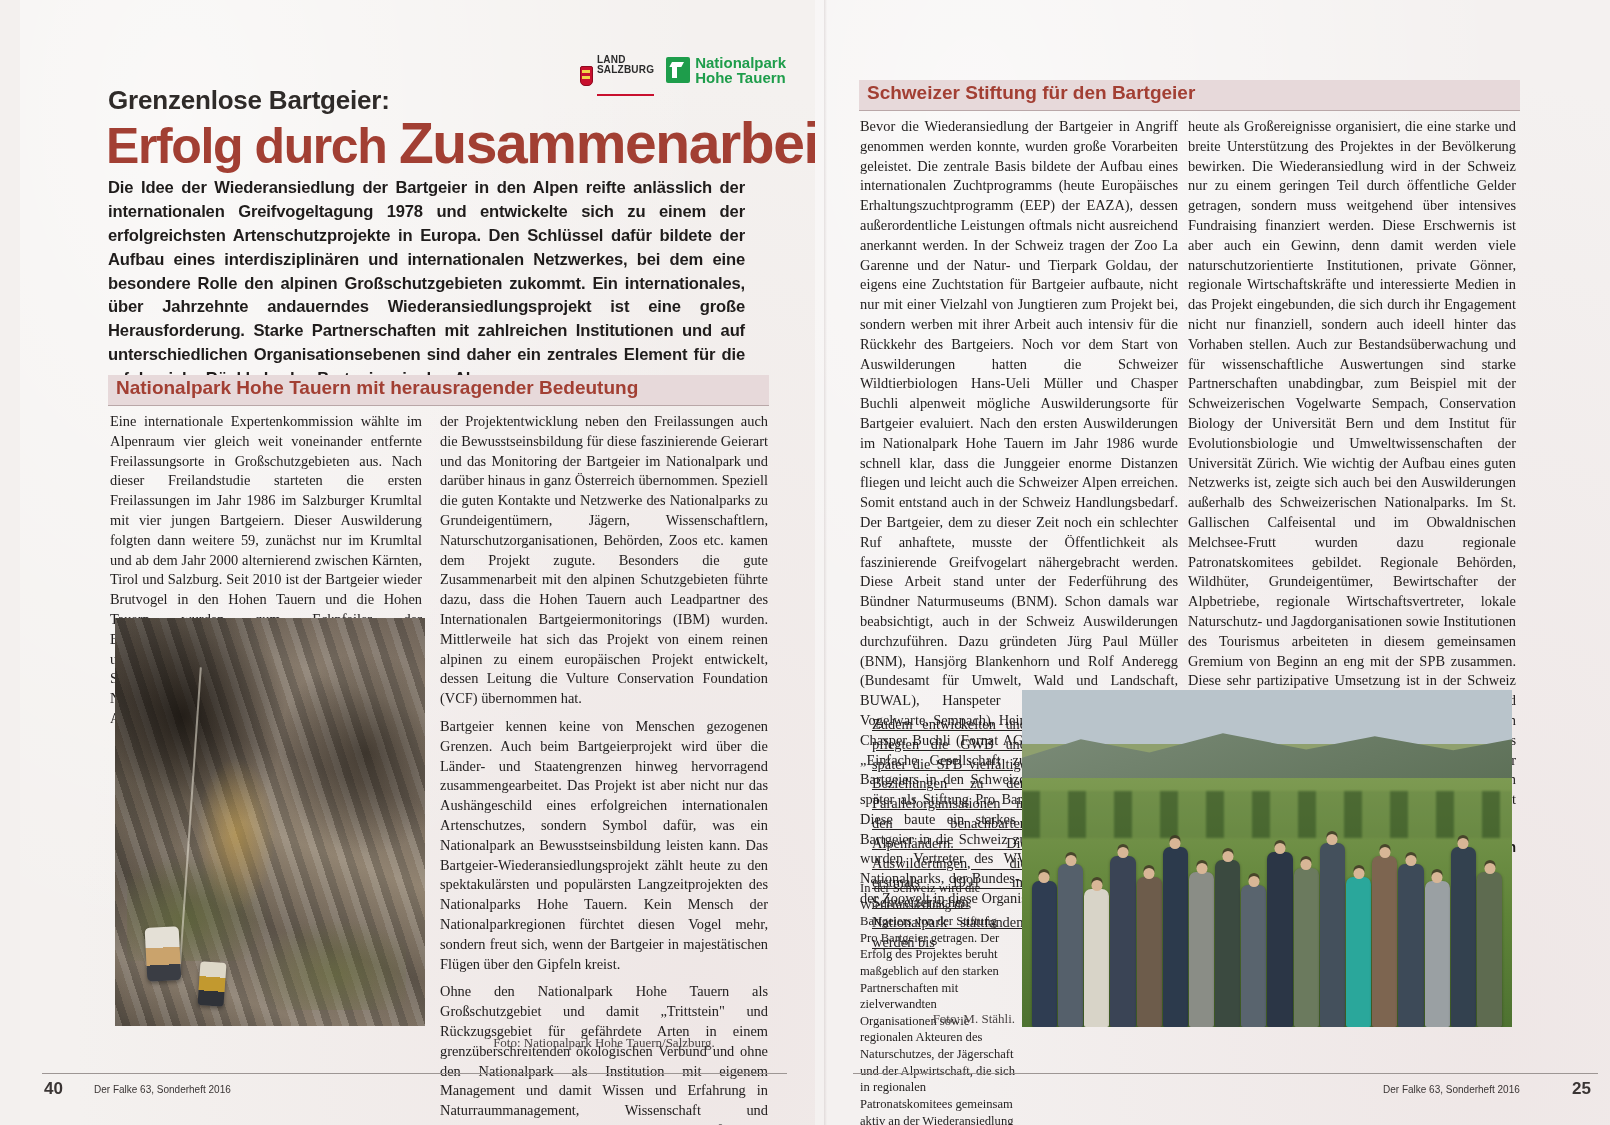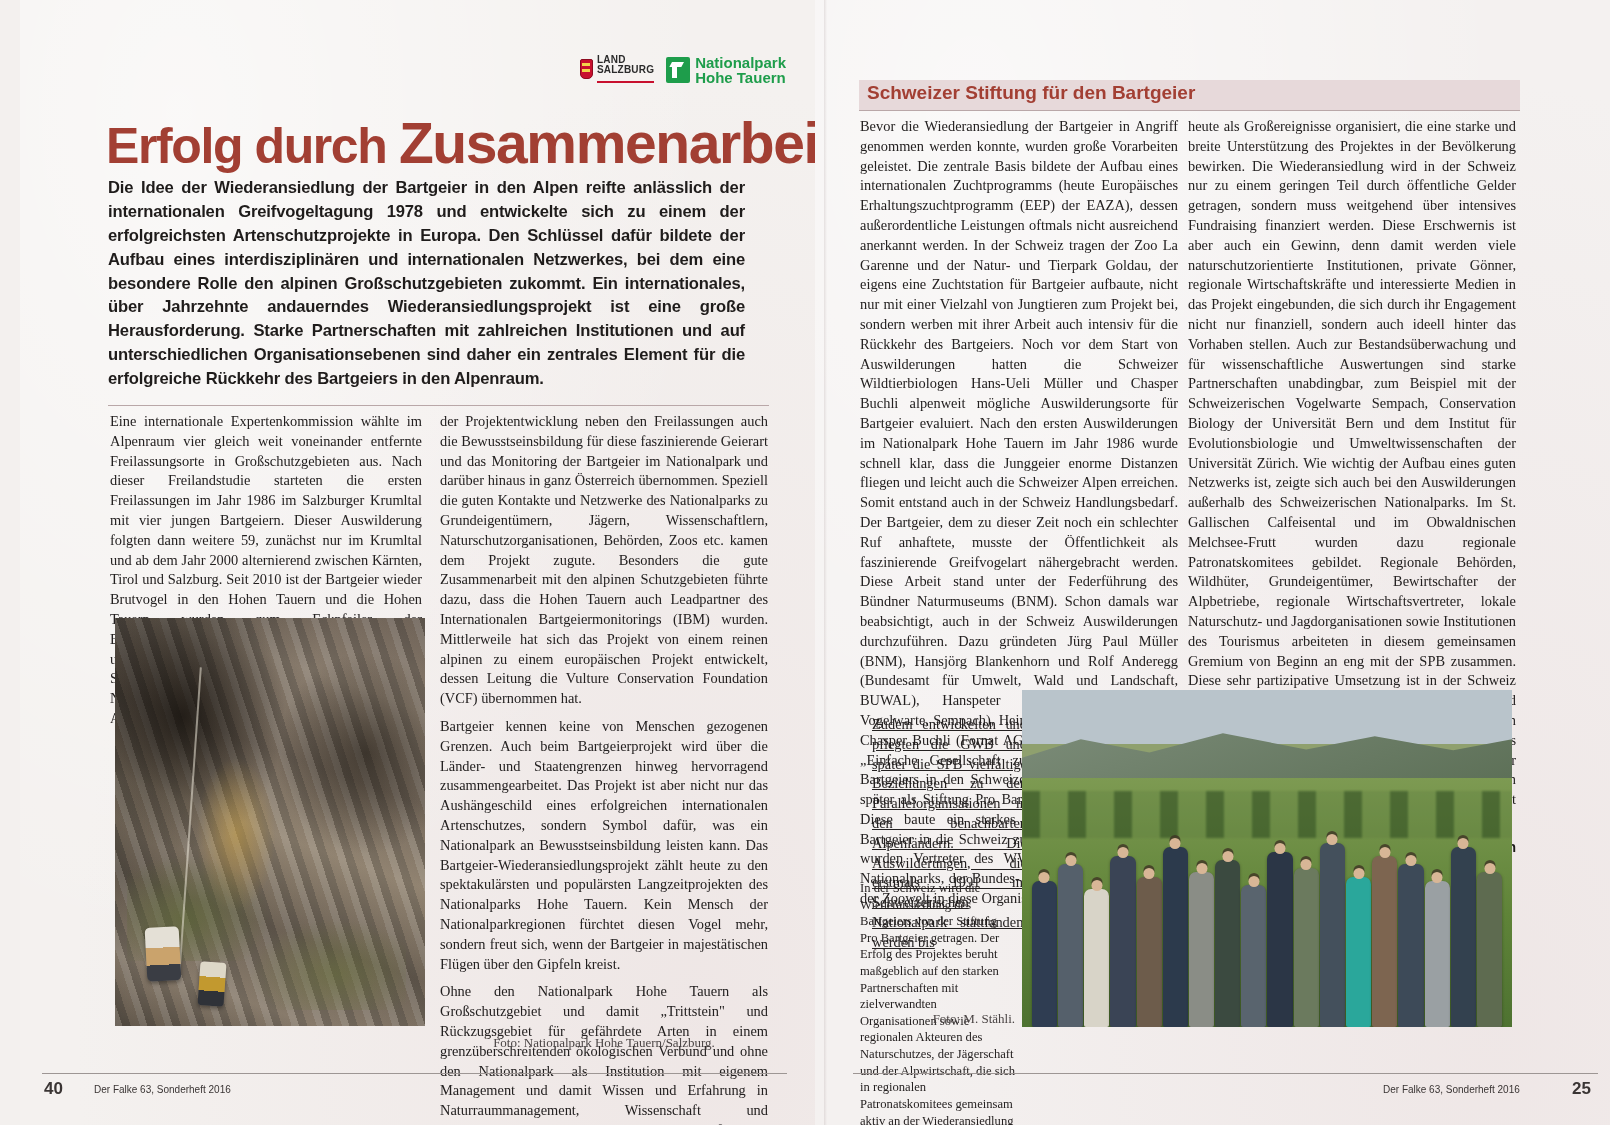--- a/index.html
+++ b/index.html
@@ -28,21 +28,21 @@
   
   .logos{position:absolute;left:560px;top:55px;display:flex;align-items:flex-start;gap:12px;}
   .logo-salzburg{display:flex;align-items:center;gap:4px;}
   .shield{width:11px;height:18px;background:#c8102e;
     border-radius:2px 2px 5px 5px;position:relative;border:1px solid #8d0b20;}
   .shield:after{content:"";position:absolute;left:1px;top:3px;width:8px;height:3px;background:#f2d54a;}
   .shield:before{content:"";position:absolute;left:1px;top:9px;width:8px;height:3px;background:#f2d54a;}
   .salz-txt{line-height:1.0;font-family:"Liberation Sans",sans-serif;}
   .salz-txt .l1{font-size:10px;font-weight:700;color:#2b2b2b;letter-spacing:.2px;}
   .salz-txt .l2{font-size:10px;font-weight:700;color:#2b2b2b;letter-spacing:.2px;
-    border-bottom:2px solid #c8102e;padding-bottom:6px;}
+    border-bottom:2px solid #c8102e;padding-bottom:19px;}
   .logo-np{display:flex;align-items:center;gap:5px;}
   .np-mark{width:24px;height:26px;background:#1e9d4b;border-radius:2px;position:relative;}
   .np-mark:after{content:"";position:absolute;left:6px;top:5px;width:5px;height:16px;background:#fff;}
   .np-mark:before{content:"";position:absolute;left:6px;top:5px;width:12px;height:5px;
     background:#fff;transform:skewX(-28deg);transform-origin:left top;}
   .np-txt{font-family:"Liberation Sans",sans-serif;font-weight:700;color:#1e9d4b;
     font-size:15px;line-height:1.02;}
 
   
   .kicker{position:absolute;left:88px;top:85px;
@@ -153,24 +153,28 @@
       </div>
       <div class="logo-np">
         <div class="np-mark"></div>
         <div class="np-txt">
           <div>Nationalpark</div>
           <div>Hohe Tauern</div>
         </div>
       </div>
     </div>
 
+    <div class="kicker">Grenzenlose Bartgeier:</div>
     <div class="headline"><span>Erfolg durch </span><span class="big">Zusammenarbeit</span></div>
 
     <div class="lead">Die Idee der Wiederansiedlung der Bartgeier in den Alpen reifte anlässlich der internationalen Greifvogeltagung 1978 und entwickelte sich zu einem der erfolgreichsten Artenschutzprojekte in Europa. Den Schlüssel dafür bildete der Aufbau eines interdisziplinären und internationalen Netzwerkes, bei dem eine besondere Rolle den alpinen Großschutzgebieten zukommt. Ein internationales, über Jahrzehnte andauerndes Wiederansiedlungsprojekt ist eine große Herausforderung. Starke Partnerschaften mit zahlreichen Institutionen und auf unterschiedlichen Organisationsebenen sind daher ein zentrales Element für die erfolgreiche Rückkehr des Bartgeiers in den Alpenraum.</div>
 
+    <div class="sect-band" style="top:375px;">
+      <div class="t">Nationalpark Hohe Tauern mit herausragender Bedeutung</div>
+    </div>
     <div class="sect-rule" style="top:405px;"></div>
 
     <div class="col" style="left:90px;top:412px;width:312px;">
       <p>Eine internationale Expertenkommission wählte im Alpenraum vier gleich weit voneinander entfernte Freilassungsorte in Großschutzgebieten aus. Nach dieser Freilandstudie starteten die ersten Freilassungen im Jahr 1986 im Salzburger Krumltal mit vier jungen Bartgeiern. Dieser Auswilderung folgten dann weitere 59, zunächst nur im Krumltal und ab dem Jahr 2000 alternierend zwischen Kärnten, Tirol und Salzburg. Seit 2010 ist der Bartgeier wieder Brutvogel in den Hohen Tauern und die Hohen Tauern wurden zum Eckpfeiler der Bartgeierpopulation in den österreichischen Alpen und damit zum wichtigen Brückenkopf nach Südosteuropa. In all den Jahren hat sich der Nationalpark Hohe Tauern vollinhaltlich zu diesem Artenschutzprojekt bekannt und im Zuge</p>
     </div>
 
     <div class="col" style="left:420px;top:412px;width:328px;">
       <p>der Projektentwicklung neben den Freilassungen auch die Bewusstseinsbildung für diese faszinierende Geierart und das Monitoring der Bartgeier im Nationalpark und darüber hinaus in ganz Österreich übernommen. Speziell die guten Kontakte und Netzwerke des Nationalparks zu Grundeigentümern, Jägern, Wissenschaftlern, Naturschutzorganisationen, Behörden, Zoos etc. kamen dem Projekt zugute. Besonders die gute Zusammenarbeit mit den alpinen Schutzgebieten führte dazu, dass die Hohen Tauern auch Leadpartner des Internationalen Bartgeiermonitorings (IBM) wurden. Mittlerweile hat sich das Projekt von einem reinen alpinen zu einem europäischen Projekt entwickelt, dessen Leitung die Vulture Conservation Foundation (VCF) übernommen hat.</p>
       <p>Bartgeier kennen keine von Menschen gezogenen Grenzen. Auch beim Bartgeierprojekt wird über die Länder- und Staatengrenzen hinweg hervorragend zusammengearbeitet. Das Projekt ist aber nicht nur das Aushängeschild eines erfolgreichen internationalen Artenschutzes, sondern Symbol dafür, was ein Nationalpark an Bewusstseinsbildung leisten kann. Das Bartgeier-Wiederansiedlungsprojekt zählt heute zu den spektakulärsten und populärsten Langzeitprojekten des Nationalparks Hohe Tauern. Kein Mensch der Nationalparkregionen fürchtet diesen Vogel mehr, sondern freut sich, wenn der Bartgeier in majestätischen Flügen über den Gipfeln kreist.</p>
       <p>Ohne den Nationalpark Hohe Tauern als Großschutzgebiet und damit „Trittstein" und Rückzugsgebiet für gefährdete Arten in einem grenzüberschreitenden ökologischen Verbund und ohne den Nationalpark als Institution mit eigenem Management und damit Wissen und Erfahrung in Naturraummanagement, Wissenschaft und Umweltbildung wäre dieses alpenweit größte und erfolgreichste Artenschutzprojekt weder in seiner Startphase noch in der heutigen weiteren Betreuung möglich.</p>

